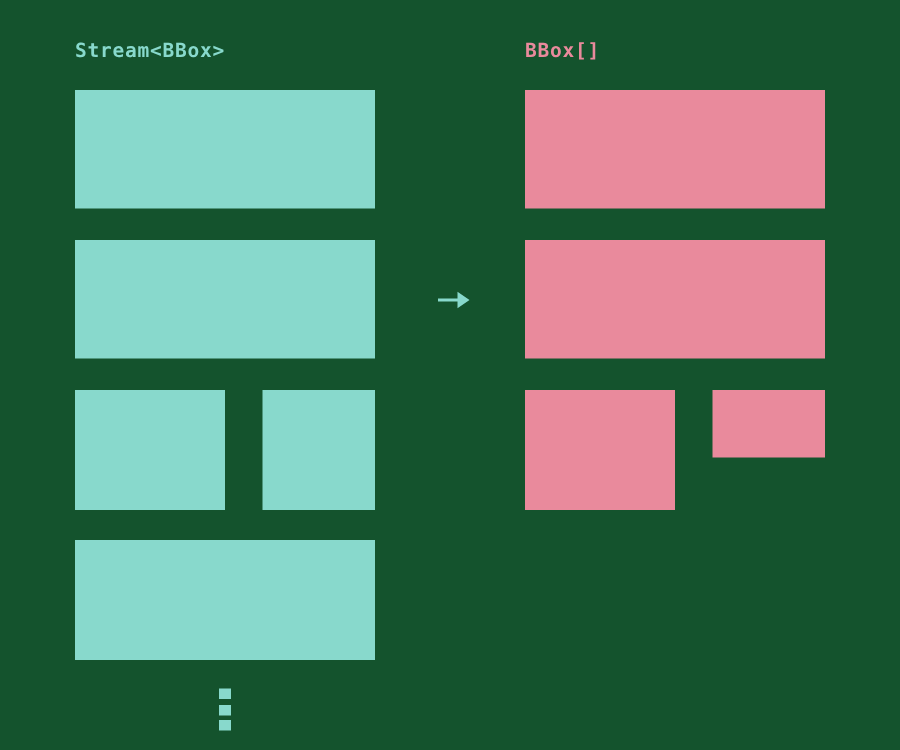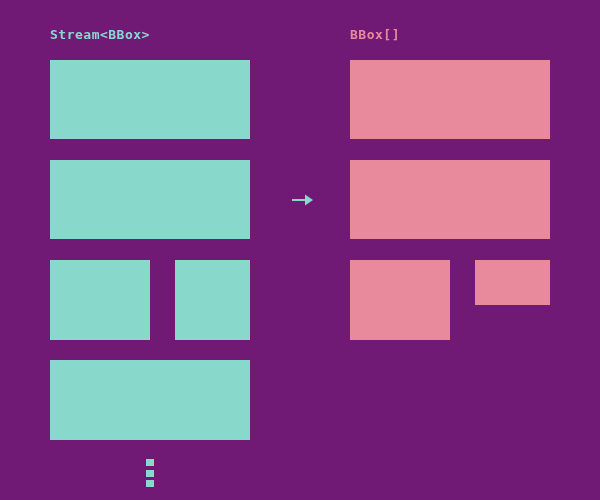--- a/index.html
+++ b/index.html
@@ -8,21 +8,21 @@
     padding: 0;
     background: #000000;
   }
   body {
     font-family: "DejaVu Sans Mono", "Liberation Mono", monospace;
   }
   #canvas {
     position: relative;
     width: 600px;
     height: 500px;
-    background: #701a75;
+    background: #14532d;
     overflow: hidden;
   }
 
   
   .col-label {
     position: absolute;
     font-family: "DejaVu Sans Mono", "Liberation Mono", monospace;
     font-size: 13px;
     font-weight: bold;
     letter-spacing: 0.5px;

